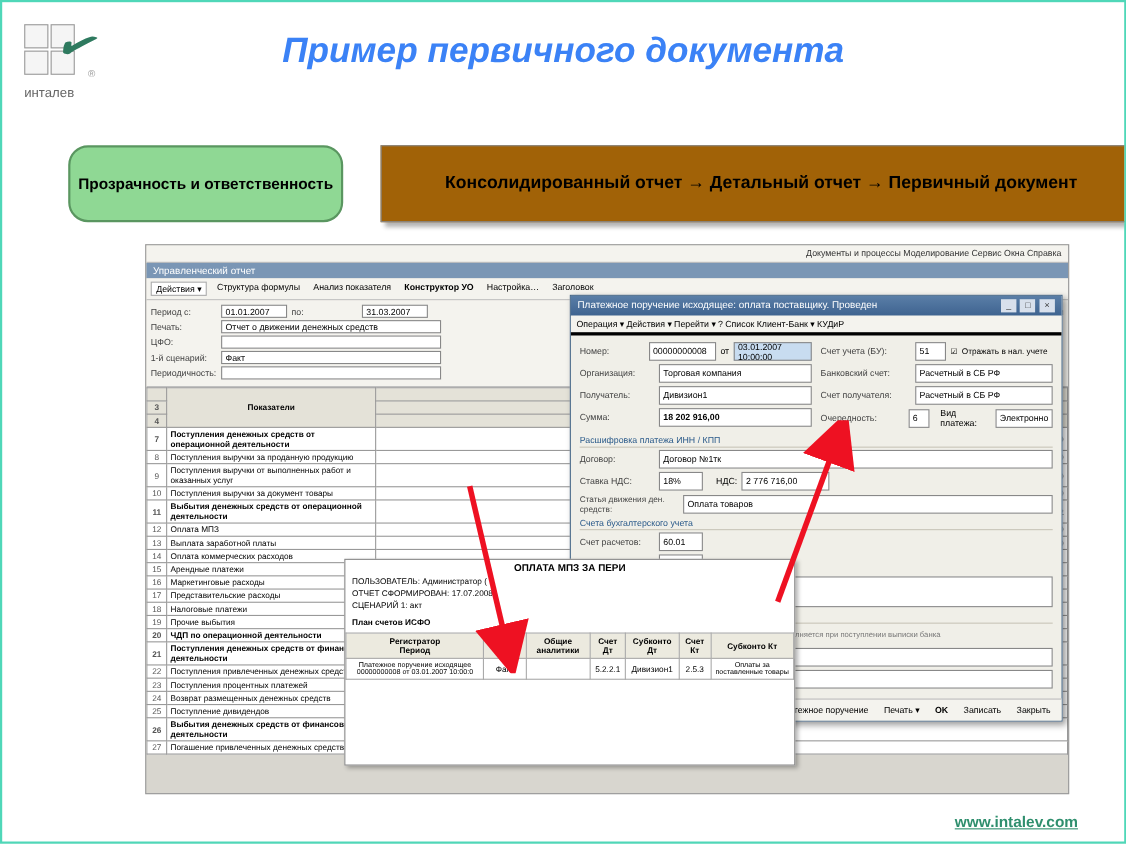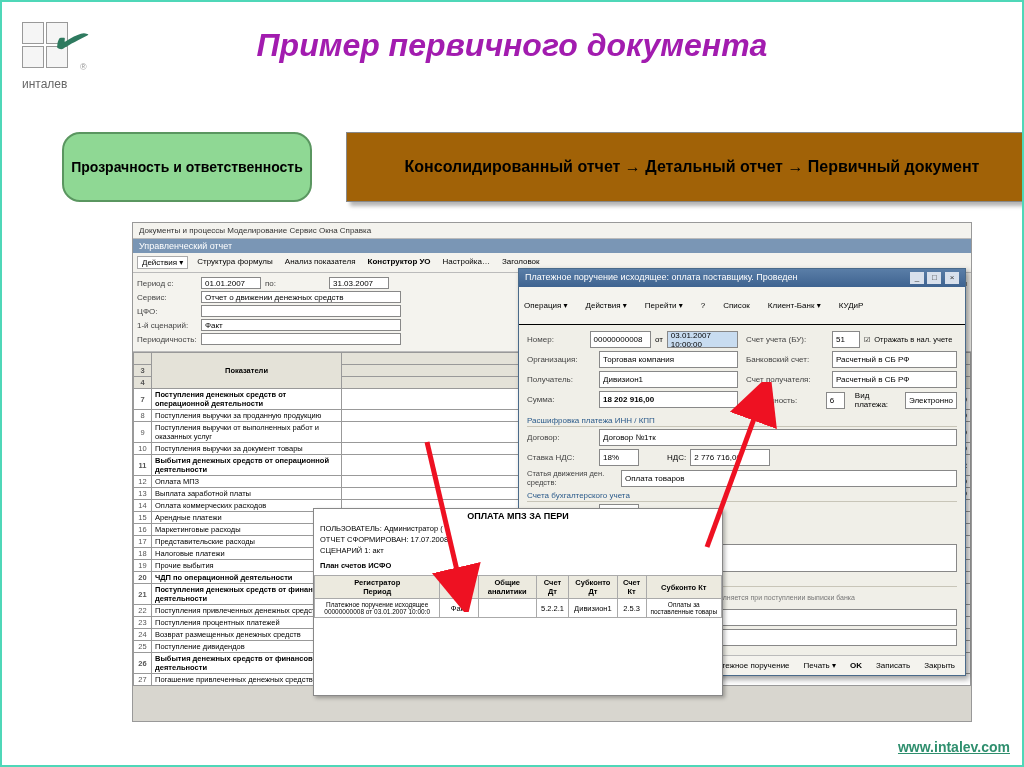--- a/index.html
+++ b/index.html
@@ -9,29 +9,29 @@
   .logo-squares { position: relative; width: 50px; height: 50px; }
   .sq { position: absolute; width: 22px; height: 22px; border: 1px solid #999; background: #f5f5f5; }
   .sq1 { top: 0; left: 0; }
   .sq2 { top: 0; left: 24px; }
   .sq3 { top: 24px; left: 0; }
   .sq4 { top: 24px; left: 24px; }
   .logo-swish { position: absolute; top: -5px; left: 30px; width: 30px; height: 40px; color: #2e7a5f; font-size: 40px; font-style: italic; transform: rotate(15deg); }
   .logo-text { font-size: 12px; color: #666; margin-top: 5px; }
   .logo-r { font-size: 9px; color: #999; position: absolute; top: 40px; left: 58px; }
   
-  .slide-title { text-align: center; padding-top: 25px; font-size: 32px; font-weight: bold; font-style: italic; color: #a21caf; }
+  .slide-title { text-align: center; padding-top: 25px; font-size: 32px; font-weight: bold; font-style: italic; color: #3b82f6; }
   
   .green-pill { position: absolute; top: 130px; left: 60px; width: 250px; height: 70px; background: #8fd894; border: 2px solid #5a9660; border-radius: 18px; display: flex; align-items: center; justify-content: center; text-align: center; font-size: 14px; font-weight: bold; }
   
   .flow-box { position: absolute; top: 130px; left: 330px; width: 692px; height: 70px; background: #a16207; border: 1px solid #888; box-shadow: 4px 4px 4px rgba(0,0,0,.3); display: flex; align-items: center; justify-content: center; text-align: center; font-size: 16px; font-weight: bold; padding: 8px; margin-left: 14px; }
   
   .screenshot-area { position: absolute; top: 220px; left: 130px; width: 840px; height: 500px; background: #d8d6cf; border: 1px solid #999; font-size: 8px; overflow: hidden; }
   
-  .menubar { background: #f4f3ee; padding: 3px 6px; border-bottom: 1px solid #bbb; font-size: 8px; color: #333; }
+  .menubar { background: #f4f3ee; padding: 3px 6px; border-bottom: 1px solid #bbb; font-size: 8px; color: #333; text-align: right; }
   .report-title-bar { background: #7a96b5; color: #fff; padding: 2px 6px; font-size: 9px; }
   .toolbar { background: #f4f3ee; padding: 3px 4px; border-bottom: 1px solid #bbb; display: flex; gap: 6px; font-size: 8px; }
   .toolbar span { padding: 1px 3px; }
   .toolbar .btn { border: 1px solid #aaa; background: #fff; padding: 1px 4px; }
   
   .filters { background: #f4f3ee; padding: 4px; border-bottom: 1px solid #bbb; font-size: 8px; }
   .filters-row { display: flex; gap: 4px; align-items: center; margin-bottom: 2px; }
   .filters label { width: 60px; color: #444; }
   .filters .inp { background: #fff; border: 1px solid #888; padding: 0 3px; min-width: 60px; height: 12px; display: inline-flex; align-items: center; }
   
@@ -40,21 +40,21 @@
   .main-grid th, .main-grid td { border: 1px solid #999; padding: 1px 3px; text-align: left; }
   .main-grid th { background: #e4e2d8; font-weight: bold; text-align: center; }
   .main-grid .rownum { width: 18px; text-align: center; color: #555; }
   .main-grid .bold-row td { font-weight: bold; }
   .main-grid .val { text-align: right; white-space: nowrap; }
   
   
   .dialog { position: absolute; top: 45px; right: 5px; width: 448px; background: #f0efe8; border: 1px solid #4a6a8a; box-shadow: 3px 3px 6px rgba(0,0,0,.4); font-size: 8px; }
   .dialog-title { background: linear-gradient(#5a7ea7,#3e6390); color: #fff; padding: 3px 6px; display: flex; justify-content: space-between; font-size: 9px; }
   .dialog-title .winbtns span { display: inline-block; width: 14px; height: 12px; background: #d8e0ec; color: #333; text-align: center; margin-left: 1px; font-size: 8px; line-height: 12px; }
-  .dialog-tb { background: #f4f3ee; padding: 14px 5px; border-bottom: 1px solid #000000; display: flex; gap: 18px; }
+  .dialog-tb { background: #f4f3ee; padding: 3px 5px; border-bottom: 3px solid #000000; display: flex; gap: 2px; }
   .dialog-body { padding: 6px 8px; }
   .d-row { display: flex; align-items: center; margin-bottom: 3px; gap: 4px; }
   .d-row label { width: 68px; color: #444; }
   .d-row .inp, .d-row .sel { background: #fff; border: 1px solid #888; padding: 0 3px; height: 17px; display: inline-flex; align-items: center; }
   .d-row .big { flex: 1; }
   .section-title { color: #2a5a8a; margin: 4px 0 2px; font-size: 8px; border-bottom: 1px solid #c8c5b8; padding-bottom: 1px; }
   .dialog-footer { background: #f4f3ee; padding: 4px 6px; border-top: 1px solid #bbb; display: flex; justify-content: flex-end; gap: 6px; font-size: 8px; }
   .dialog-footer span { padding: 1px 4px; }
   
   
@@ -63,21 +63,21 @@
   .subrep-meta { font-size: 7.5px; padding: 1px 6px; }
   .subrep table { border-collapse: collapse; width: 100%; font-size: 7.5px; margin-top: 4px; }
   .subrep th, .subrep td { border: 1px solid #aaa; padding: 2px 3px; text-align: center; }
   .subrep th { background: #eceadf; }
   
   
   .arrow { position: absolute; pointer-events: none; }
   .arrow1 { top: 430px; left: 410px; }
   .arrow2 { top: 380px; left: 690px; }
   
-  .footer-link { position: absolute; bottom: 10px; right: 12px; font-size: 14px; font-weight: bold; color: #2f8f6e; text-decoration: underline; }
+  .footer-link { position: absolute; bottom: 10px; right: 42px; font-size: 14px; font-weight: bold; color: #2f8f6e; text-decoration: underline; }
   
   
   .indic { position: absolute; top: 73px; left: 398px; width: 95px; background: #fff; border: 1px solid #888; padding: 2px; font-size: 8px; }
   .indic div { display: flex; align-items: center; gap: 2px; }
   .indic .cb { width: 8px; height: 8px; border: 1px solid #555; display: inline-block; }
 </style>
 </head>
 <body>
 
 <div class="logo">
@@ -110,21 +110,21 @@
   </div>
   <div class="filters">
     <div class="filters-row">
       <label>Период с:</label>
       <span class="inp">01.01.2007</span>
       <label>по:</label>
       <span class="inp">31.03.2007</span>
       <span style="margin-left:auto" class="btn">Отображать итоги</span>
     </div>
     <div class="filters-row">
-      <label>Сервис:</label>
+      <label>Печать:</label>
       <span class="inp" style="width:200px">Отчет о движении денежных средств</span>
     </div>
     <div class="filters-row">
       <label>ЦФО:</label>
       <span class="inp" style="width:200px"></span>
     </div>
     <div class="filters-row">
       <label>1-й сценарий:</label>
       <span class="inp" style="width:200px">Факт</span>
     </div>
@@ -340,21 +340,21 @@
         </div>
       </div>
       <div class="section-title">Расшифровка платежа   ИНН / КПП</div>
       <div class="d-row">
           <label>Договор:</label>
           <span class="inp big">Договор №1тк</span>
         </div>
       <div class="d-row">
           <label>Ставка НДС:</label>
           <span class="inp" style="width:40px">18%</span>
-          <span style="margin-left:24px">НДС:</span>
+          <span style="margin-left:8px">НДС:</span>
           <span class="inp" style="width:80px;text-align:right">2 776 716,00</span>
         </div>
       <div class="d-row">
           <label style="width:90px;font-size:7.5px">Статья движения ден. средств:</label>
           <span class="inp big">Оплата товаров</span>
         </div>
       <div class="section-title">Счета бухгалтерского учета</div>
       <div class="d-row">
           <label>Счет расчетов:</label>
           <span class="inp" style="width:40px">60.01</span>

